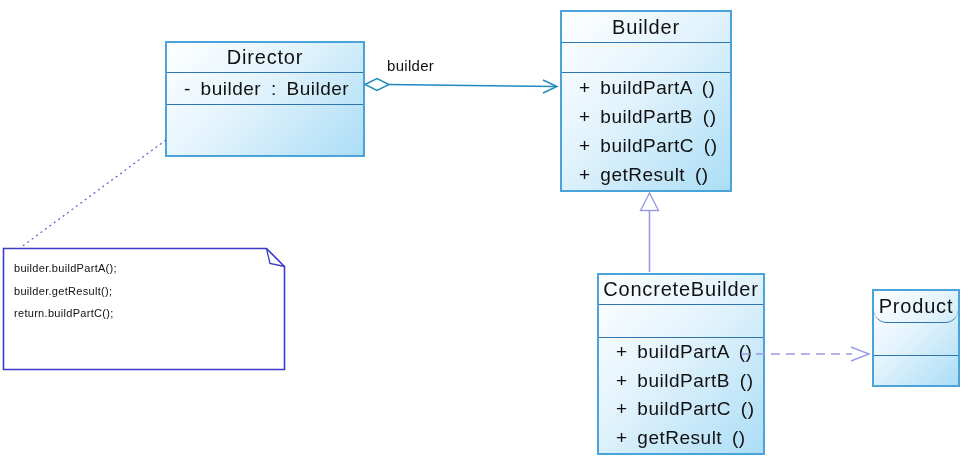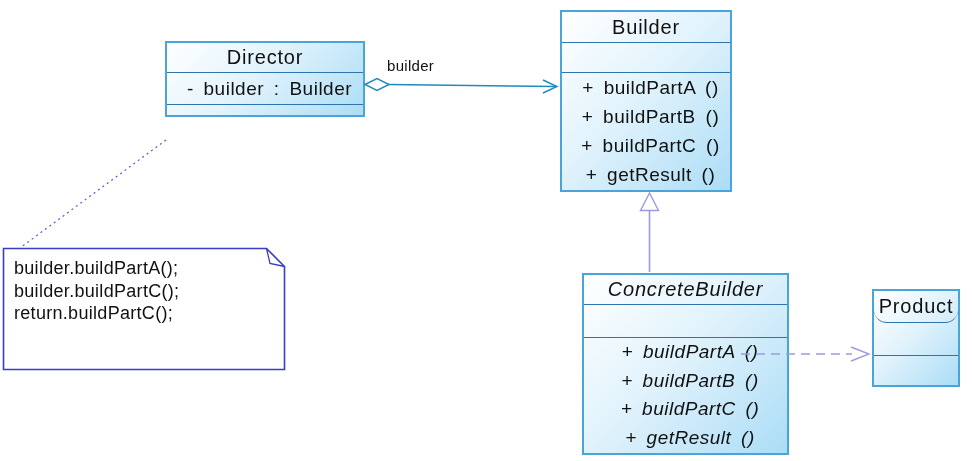--- a/index.html
+++ b/index.html
@@ -24,21 +24,21 @@
     border:2px solid var(--box-border);
     background:linear-gradient(135deg, var(--box-fill-light) 0%, #e2f3fc 45%, var(--box-fill-dark) 100%);
     font-size:19px;letter-spacing:0.5px;
   }
   .uml-title{
     text-align:center;font-size:20px;letter-spacing:0.8px;
     border-bottom:1.5px solid var(--box-separator);flex:0 0 auto;white-space:nowrap;overflow:hidden;
   }
   .uml-attrs{border-bottom:1.5px solid var(--box-separator);flex:0 0 auto;}
   .uml-methods{flex:1 1 auto;}
-  .member{padding-left:9px;white-space:nowrap;word-spacing:4px;text-align:center;}
+  .member{padding-left:17px;white-space:nowrap;word-spacing:4px;}
 
   
   #box-director .uml-title{height:29px;line-height:29px;}
   #box-director .uml-attrs{height:31px;}
   #box-director .uml-attrs .member,#box-director .uml-methods .member{height:29px;line-height:31px;}
   #box-builder .uml-title{height:30px;line-height:30px;}
   #box-builder .uml-attrs{height:29px;}
   #box-builder .uml-methods .member{height:29px;line-height:29px;}
   #box-concrete .uml-title{height:29px;line-height:29px;}
   #box-concrete .uml-attrs{height:32px;}
@@ -50,46 +50,46 @@
   .uml-class{z-index:1;}
   .overlay-label{position:absolute;z-index:3;}
 
   .agg-stroke{stroke:var(--aggregation-line);}
   .gen-stroke{stroke:var(--generalization-line);}
   .dep-stroke{stroke:var(--dependency-line);}
   .note-stroke{stroke:var(--note-border);}
   .anchor-stroke{stroke:var(--note-anchor-line);}
 
   .assoc-label{font-size:15px;letter-spacing:0.3px;}
-  .note-text{font-size:18px;line-height:22.6px;letter-spacing:0.3px;white-space:nowrap;}
+  .note-text{font-size:11px;line-height:22.6px;letter-spacing:0.3px;white-space:nowrap;}
 </style>
 </head>
 <body>
 
 <div class="canvas">
 
-  <div class="uml-class" id="box-director" style="left:165px;top:41px;width:200px;height:76px;">
+  <div class="uml-class" id="box-director" style="left:165px;top:41px;width:200px;height:116px;">
     <div class="uml-title">Director</div>
     <div class="uml-attrs">
         <div class="member">- builder : Builder</div>
       </div>
   </div>
 
   <div class="uml-class" id="box-builder" style="left:560px;top:10px;width:172px;height:182px;">
     <div class="uml-title">Builder</div>
     <div class="uml-attrs"></div>
     <div class="uml-methods">
         <div class="member">+ buildPartA ()</div>
         <div class="member">+ buildPartB ()</div>
         <div class="member">+ buildPartC ()</div>
         <div class="member">+ getResult ()</div>
       </div>
   </div>
 
-  <div class="uml-class" id="box-concrete" style="left:582px;top:273px;width:207px;height:182px;font-style:italic;">
+  <div class="uml-class" id="box-concrete" style="left:597px;top:273px;width:168px;height:182px;">
     <div class="uml-title">ConcreteBuilder</div>
     <div class="uml-attrs"></div>
     <div class="uml-methods">
         <div class="member">+ buildPartA ()</div>
         <div class="member">+ buildPartB ()</div>
         <div class="member">+ buildPartC ()</div>
         <div class="member">+ getResult ()</div>
       </div>
   </div>
 
@@ -124,17 +124,17 @@
     <g>
       <path class="note-stroke" d="M3.5,248.5 H266.5 L284.5,266.5 V369.5 H3.5 Z" fill="#ffffff" stroke-width="1.6"></path>
       <path class="note-stroke" d="M266.5,248.5 L270,263.5 L284.5,266.5" fill="none" stroke-width="1.3"></path>
     </g>
   </svg>
 
   <div class="overlay-label assoc-label" style="left:387px;top:57px;">builder</div>
 
   <div class="overlay-label note-text" style="left:14px;top:257px;">
       <div class="note-line">builder.buildPartA();</div>
-      <div class="note-line">builder.buildPartC();</div>
+      <div class="note-line">builder.getResult();</div>
       <div class="note-line">return.buildPartC();</div>
     </div>
 
 </div>
 
 </body></html>

